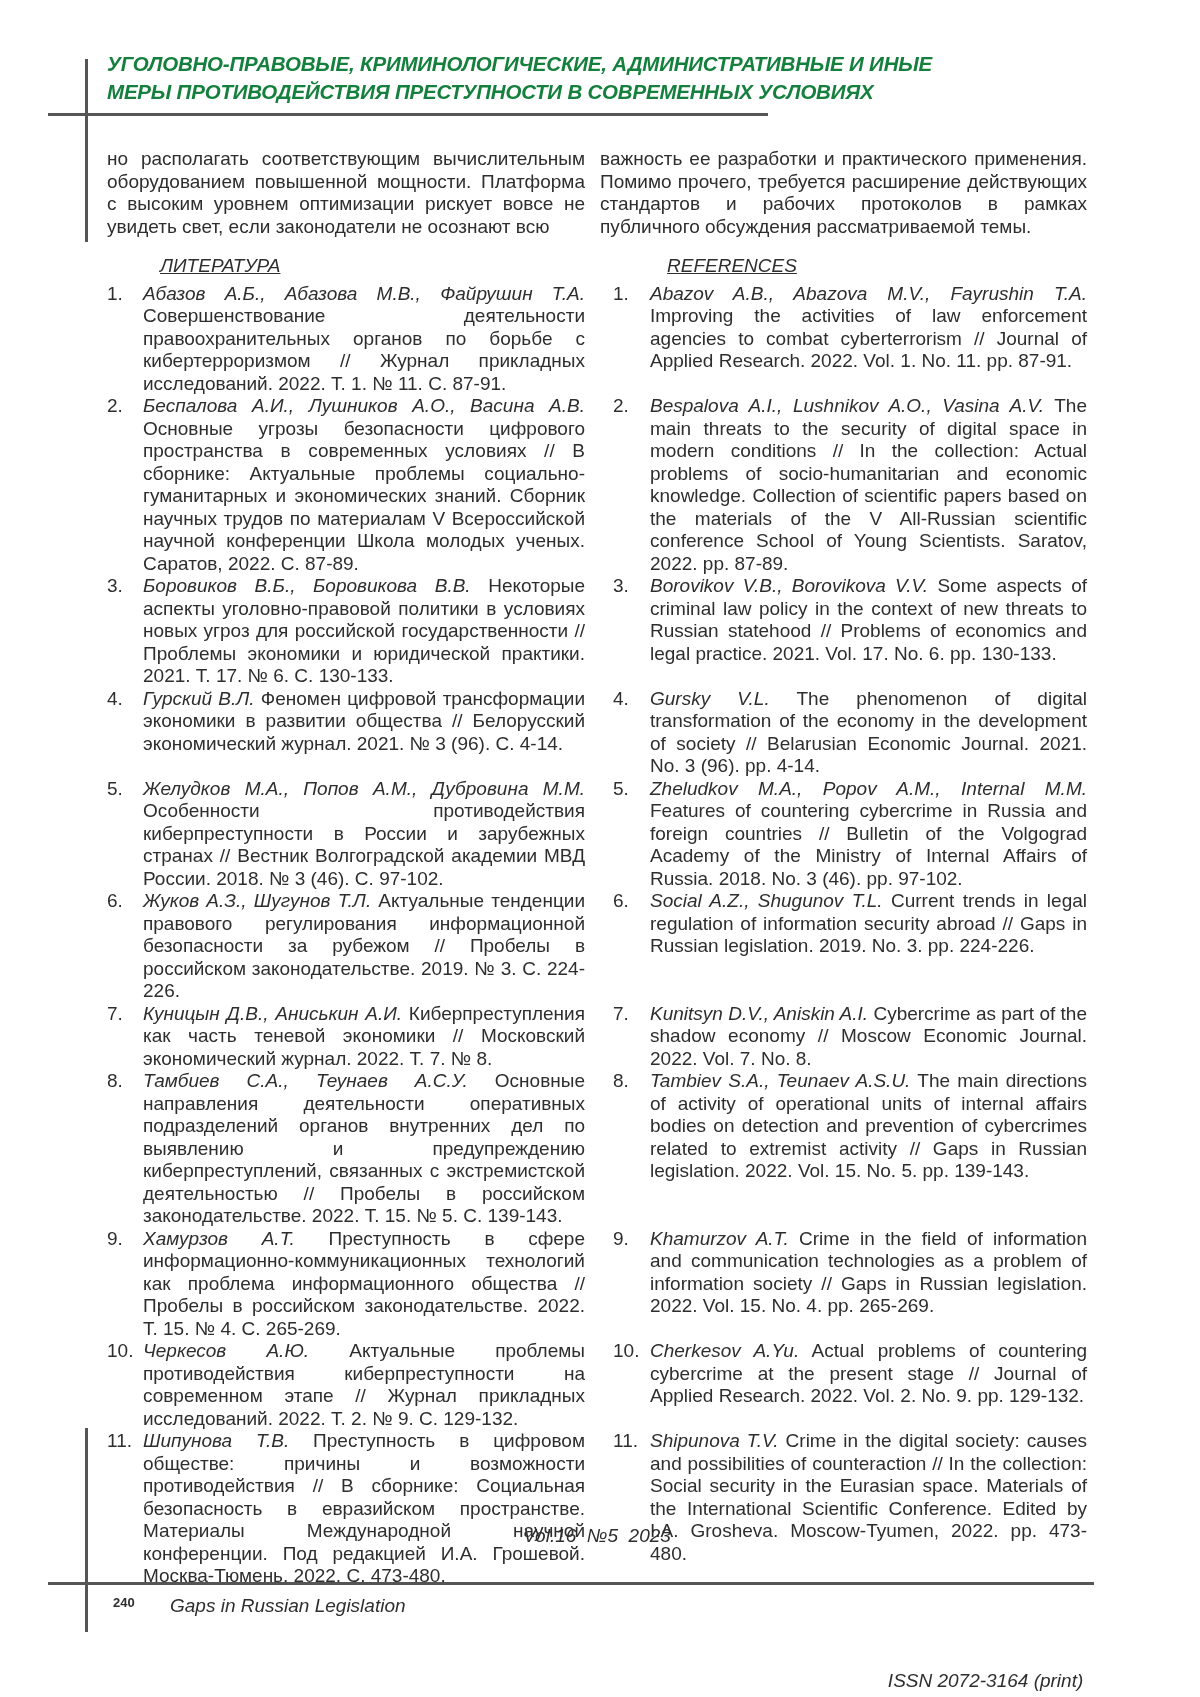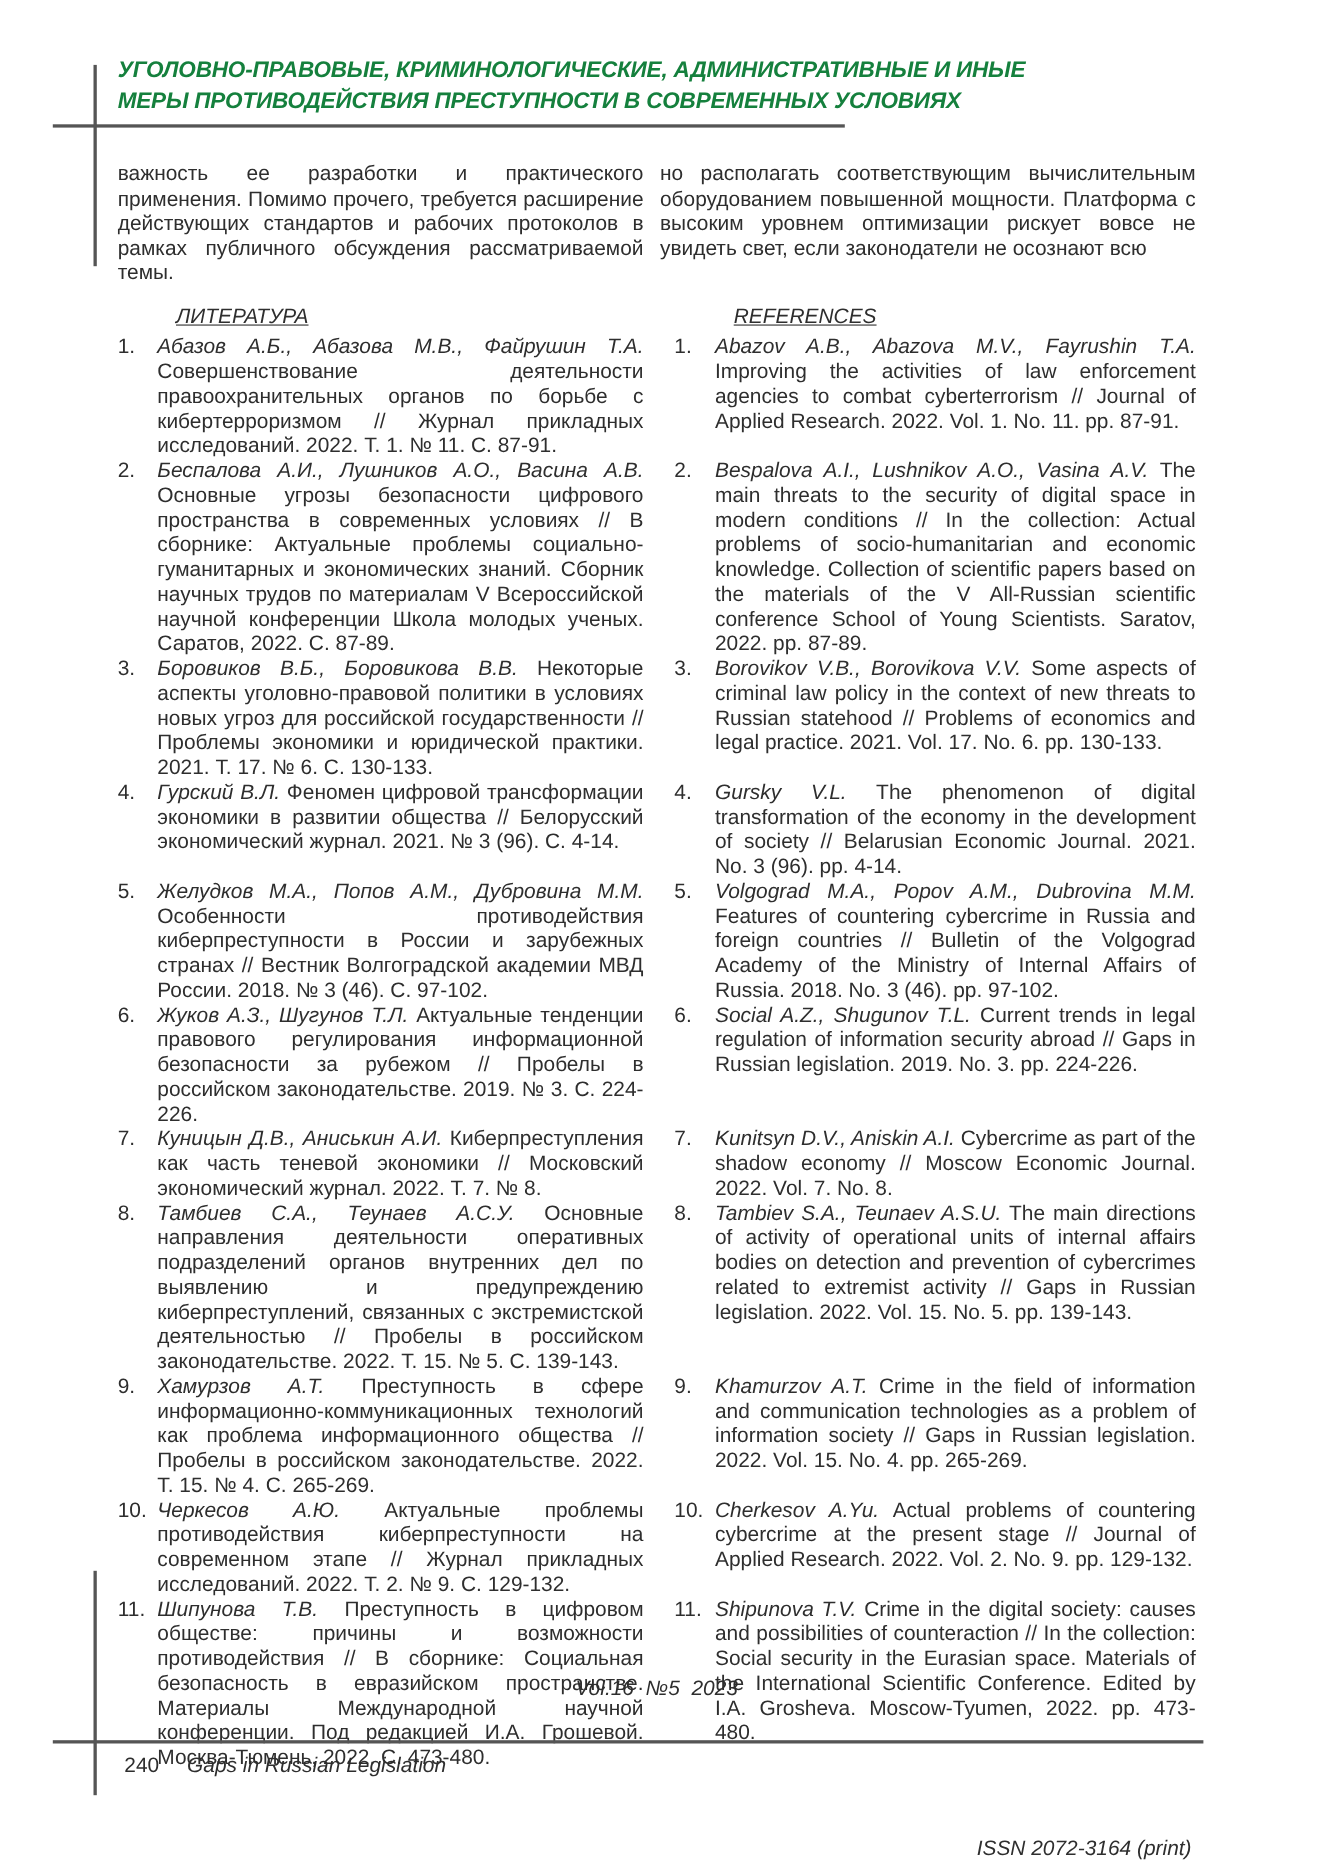--- a/index.html
+++ b/index.html
@@ -29,21 +29,21 @@
   .hr2{margin-left:50px;}
   #ref-rows{margin-top:5px;}
   .item{display:grid;grid-template-columns:36px 442px;}
   .item.en{grid-template-columns:50px 437px;}
   .item.en .num{padding-left:13px;}
   .num{display:block;}
   .body{margin:0;text-align:justify;}
   .au{font-style:italic;}
 
   
-  .pg{position:absolute;left:113px;top:1595px;font-size:19px;}
+  .pg{position:absolute;left:113px;top:1595px;font-size:13px;font-weight:bold;}
   .jn{position:absolute;left:170px;top:1595px;font-size:19px;font-style:italic;}
   .vol{position:absolute;left:107px;top:1525px;width:980px;text-align:center;
        font-size:19px;font-style:italic;white-space:pre;}
   .issn{position:absolute;right:103px;top:1666px;
         font-size:19px;font-style:italic;line-height:30px;}
 </style>
 </head>
 <body>
 
 <div class="page">
@@ -53,22 +53,22 @@
     <div>МЕРЫ ПРОТИВОДЕЙСТВИЯ ПРЕСТУПНОСТИ В СОВРЕМЕННЫХ УСЛОВИЯХ</div>
   </div>
 
   <div class="rule header-rule"></div>
   <div class="vline vline-top"></div>
   <div class="vline vline-bottom"></div>
 
   <main class="content">
 
     <div class="row">
+      <p class="intro">но располагать соответствующим вычислительным оборудованием повышенной мощности. Платформа с высоким уровнем оптимизации рискует вовсе не увидеть свет, если законодатели не осознают всю</p>
       <p class="intro">важность ее разработки и практического применения. Помимо прочего, требуется расширение действующих стандартов и рабочих протоколов в рамках публичного обсуждения рассматриваемой темы.</p>
-      <p class="intro">но располагать соответствующим вычислительным оборудованием повышенной мощности. Платформа с высоким уровнем оптимизации рискует вовсе не увидеть свет, если законодатели не осознают всю</p>
     </div>
 
     <div class="row heading-row">
       <div class="hl"><span class="sec-heading">ЛИТЕРАТУРА</span></div>
       <div class="hr2"><span class="sec-heading">REFERENCES</span></div>
     </div>
 
     <div id="ref-rows">
   <div class="row ref-row">
     <div class="item ru">
@@ -114,21 +114,21 @@
     </div>
   </div>
 
   <div class="row ref-row">
     <div class="item ru">
       <span class="num">5.</span>
       <p class="body"><i class="au">Желудков М.А., Попов А.М., Дубровина М.М.</i><span class="rest"> Особенности противодействия киберпреступности в России и зарубежных странах // Вестник Волгоградской академии МВД России. 2018. № 3 (46). С. 97-102.</span></p>
     </div>
     <div class="item en">
       <span class="num">5.</span>
-      <p class="body"><i class="au">Volgograd M.A., Popov A.M., Dubrovina M.M.</i><span class="rest"> Features of countering cybercrime in Russia and foreign countries // Bulletin of the Volgograd Academy of the Ministry of Internal Affairs of Russia. 2018. No. 3 (46). pp. 97-102.</span></p>
+      <p class="body"><i class="au">Zheludkov M.A., Popov A.M., Internal M.M.</i><span class="rest"> Features of countering cybercrime in Russia and foreign countries // Bulletin of the Volgograd Academy of the Ministry of Internal Affairs of Russia. 2018. No. 3 (46). pp. 97-102.</span></p>
     </div>
   </div>
 
   <div class="row ref-row">
     <div class="item ru">
       <span class="num">6.</span>
       <p class="body"><i class="au">Жуков А.З., Шугунов Т.Л.</i><span class="rest"> Актуальные тенденции правового регулирования информационной безопасности за рубежом // Пробелы в российском законодательстве. 2019. № 3. С. 224-226.</span></p>
     </div>
     <div class="item en">
       <span class="num">6.</span>

